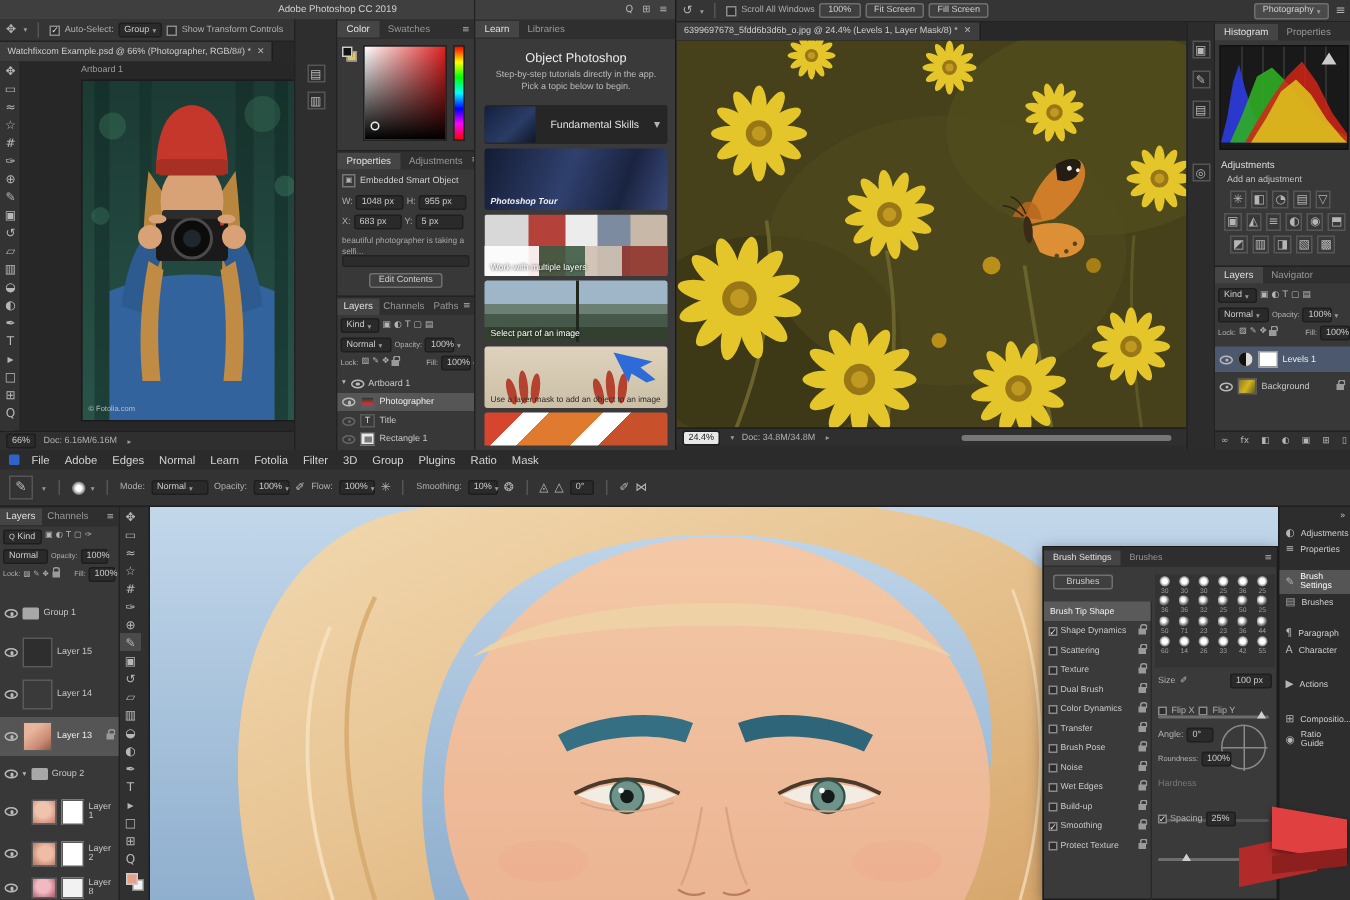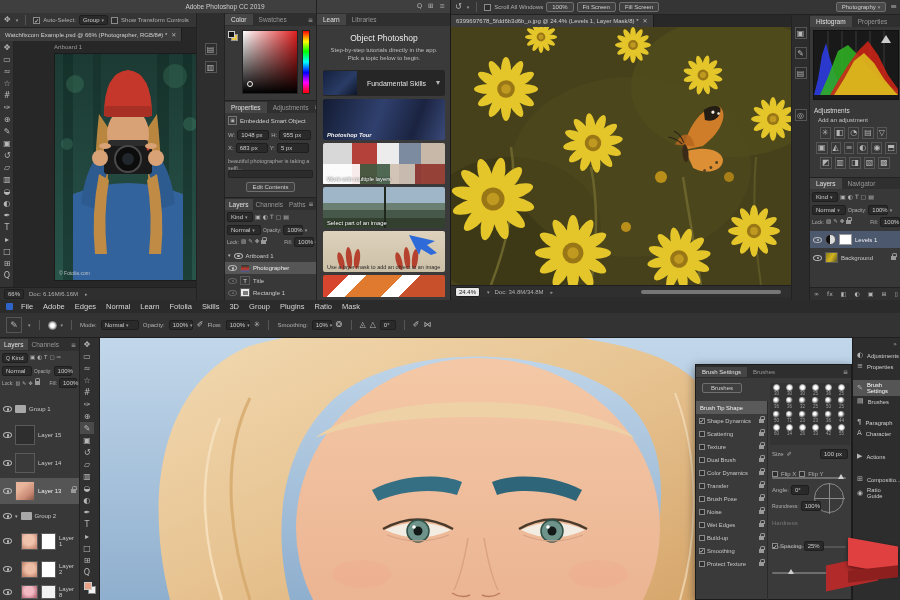--- a/index.html
+++ b/index.html
@@ -527,21 +527,21 @@
   <div class="ab" style="left:0;top:300px;width:900px;height:300px;background:#2c2c2c;">
 
     <div class="ab f" style="left:0;top:0;width:900px;height:13px;background:#2b2b2b;padding:0 6px;">
       <span style="width:7px;height:7px;background:#2e64c8;border-radius:1px;margin-right:8px;flex:none;"></span>
       <span class="menu-item">File</span>
       <span class="menu-item">Adobe</span>
       <span class="menu-item">Edges</span>
       <span class="menu-item">Normal</span>
       <span class="menu-item">Learn</span>
       <span class="menu-item">Fotolia</span>
-      <span class="menu-item">Skills</span>
+      <span class="menu-item">Filter</span>
       <span class="menu-item">3D</span>
       <span class="menu-item">Group</span>
       <span class="menu-item">Plugins</span>
       <span class="menu-item">Ratio</span>
       <span class="menu-item">Mask</span>
     </div>
 
     <div class="ab f" style="left:0;top:13px;width:900px;height:25px;background:#333;border-bottom:1px solid #1f1f1f;padding:0 6px;gap:4px;">
       <span class="toolglyph" style="border:1px solid #555;width:16px;height:16px;font-size:9px;">✎</span>
       <span class="car">▾</span>

